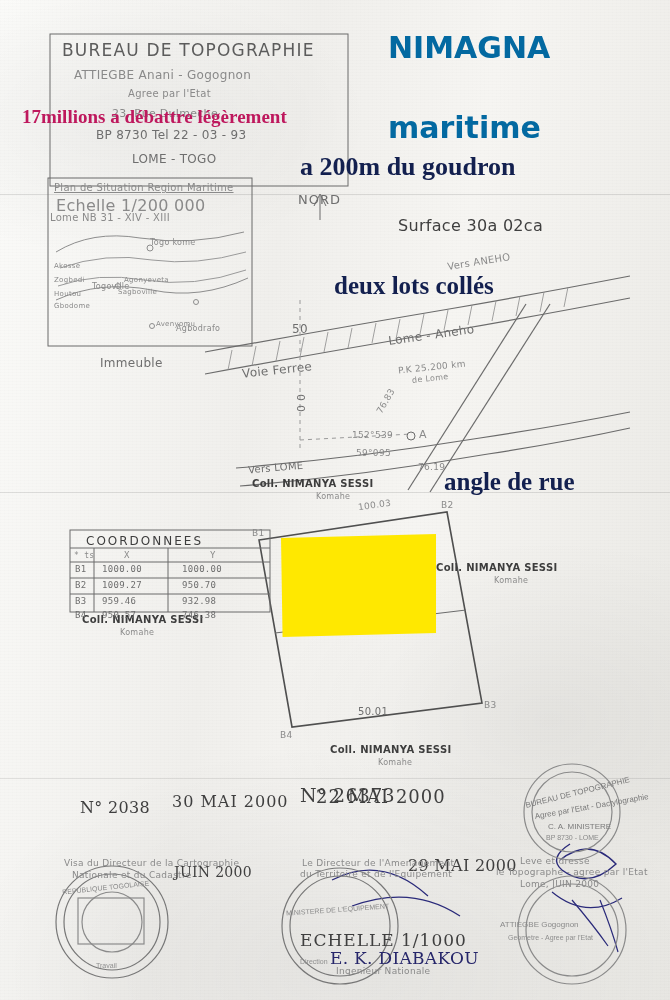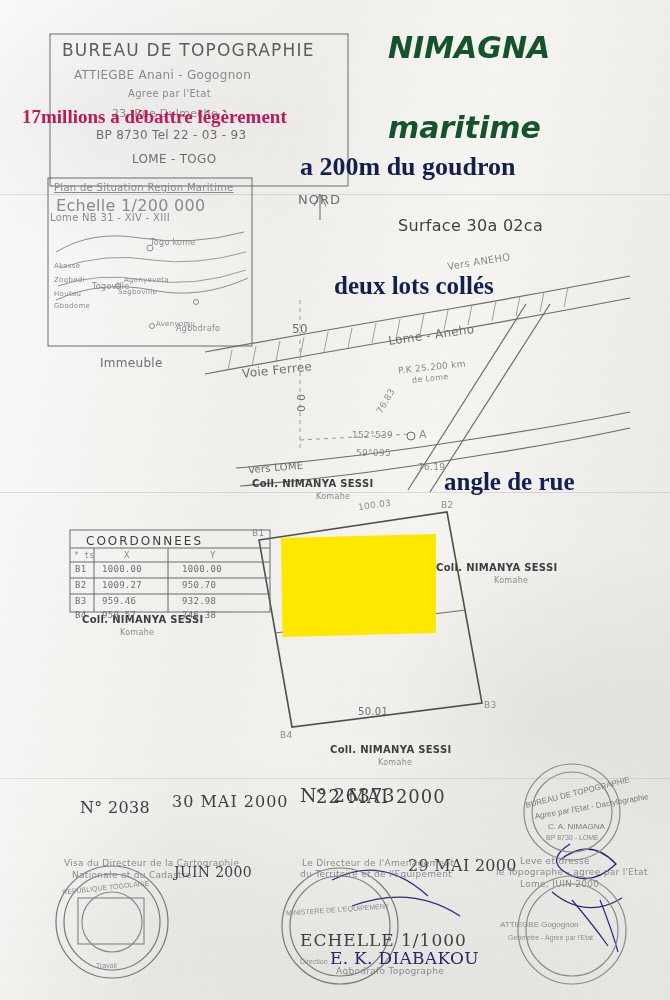--- a/index.html
+++ b/index.html
@@ -70,21 +70,21 @@
     position: absolute;
     background: #ffe800;
   }
 
   
   .anno {
     position: absolute;
     white-space: nowrap;
     font-weight: bold;
   }
-  .anno.red  { color: #14532d; font-style: italic; }
+  .anno.red  { color: #0369a1; }
   .anno.blue { color: #13204f; }
   .anno.black{ color: #be185d; }
 
   
   .stamp {
     position: absolute;
     color: #5a5a5a;
   }
 </style>
 </head>
@@ -272,25 +272,25 @@
   <div class="doc-txt fainter" style="left:72px; top:870px; font-size:9px;">Nationale et du Cadastre</div>
   <div class="doc-txt hand" style="left:174px; top:864px; font-size:14px;">JUIN 2000</div>
   <div class="doc-txt fainter" style="left:302px; top:858px; font-size:9px;">Le Directeur de l'Amenagement</div>
   <div class="doc-txt fainter" style="left:300px; top:869px; font-size:9px;">du Territoire et de l'Equipement</div>
   <div class="doc-txt fainter" style="left:520px; top:856px; font-size:9px;">Leve et dresse</div>
   <div class="doc-txt fainter" style="left:496px; top:867px; font-size:9px;">le Topographe - agree par l'Etat</div>
   <div class="doc-txt fainter" style="left:520px; top:879px; font-size:9px;">Lome, JUIN 2000</div>
 
   <div class="doc-txt hand" style="left:300px; top:930px; font-size:17px; letter-spacing:1px;">ECHELLE   1/1000</div>
   <div class="doc-txt hand" style="left:330px; top:948px; font-size:17px; color:#26266a;">E. K. DIABAKOU</div>
-  <div class="doc-txt fainter" style="left:336px; top:966px; font-size:9px;">Agbodrafo Topographe</div>
+  <div class="doc-txt fainter" style="left:336px; top:966px; font-size:9px;">Ingenieur Nationale</div>
 
   <div class="stamp" style="left:524px; top:788px; font-size:8px; transform:rotate(-14deg); color:#7a7a7a;">BUREAU DE TOPOGRAPHIE</div>
   <div class="stamp" style="left:534px; top:802px; font-size:8px; transform:rotate(-10deg); color:#7a7a7a;">Agree par l'Etat - Dactylographie</div>
-  <div class="stamp" style="left:548px; top:822px; font-size:8px; color:#7a7a7a;">C. A. NIMAGNA</div>
+  <div class="stamp" style="left:548px; top:822px; font-size:8px; color:#7a7a7a;">C. A. MINISTERE</div>
   <div class="stamp" style="left:546px; top:834px; font-size:7px; color:#8a8a8a;">BP 8730 - LOME</div>
   <div class="stamp" style="left:500px; top:920px; font-size:8px; color:#8a8a8a;">ATTIEGBE  Gogognon</div>
   <div class="stamp" style="left:508px; top:934px; font-size:7px; color:#8f8f8f;">Geometre - Agree par l'Etat</div>
   <div class="stamp" style="left:62px; top:884px; font-size:7px; color:#8a8a8a; transform:rotate(-6deg);">REPUBLIQUE TOGOLAISE</div>
   <div class="stamp" style="left:96px; top:962px; font-size:7px; color:#8f8f8f;">Travail</div>
   <div class="stamp" style="left:286px; top:906px; font-size:7px; color:#8a8a8a; transform:rotate(-4deg);">MINISTERE DE L'EQUIPEMENT</div>
   <div class="stamp" style="left:300px; top:958px; font-size:7px; color:#8f8f8f;">Direction</div>
 
   <div class="anno black" style="left:22px; top:106px; font-size:19px; font-family:'Liberation Serif', serif;">17millions a débattre légèrement</div>
 

